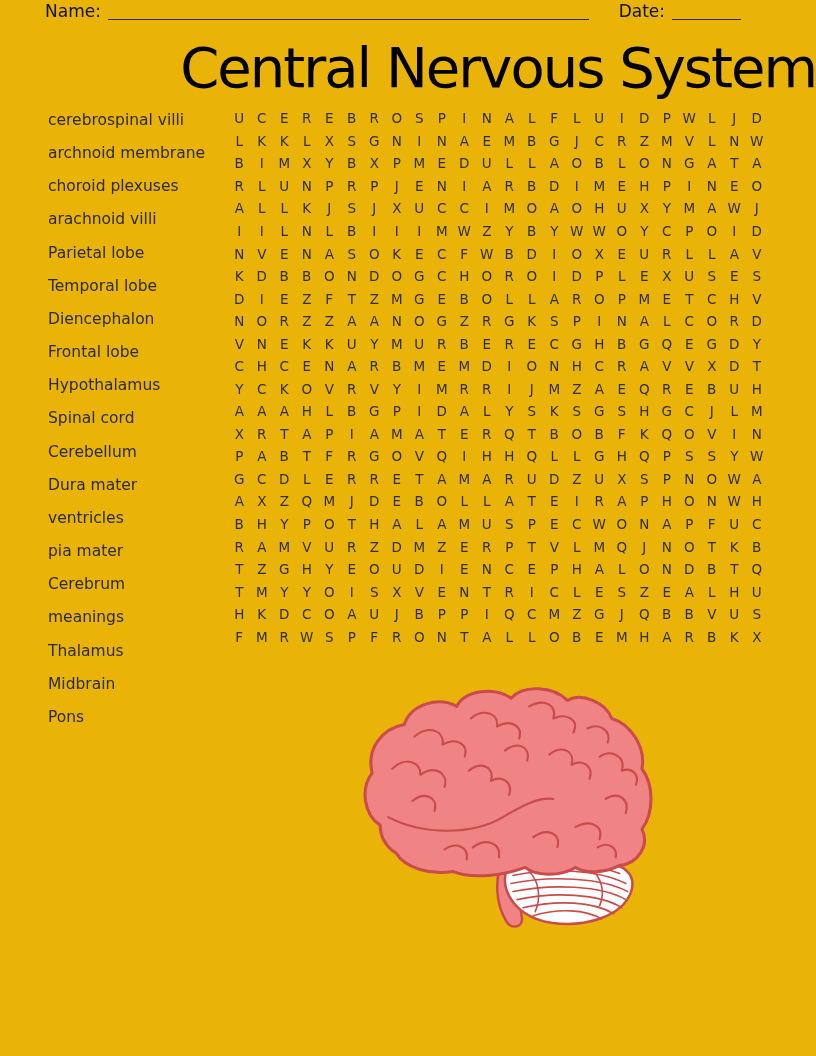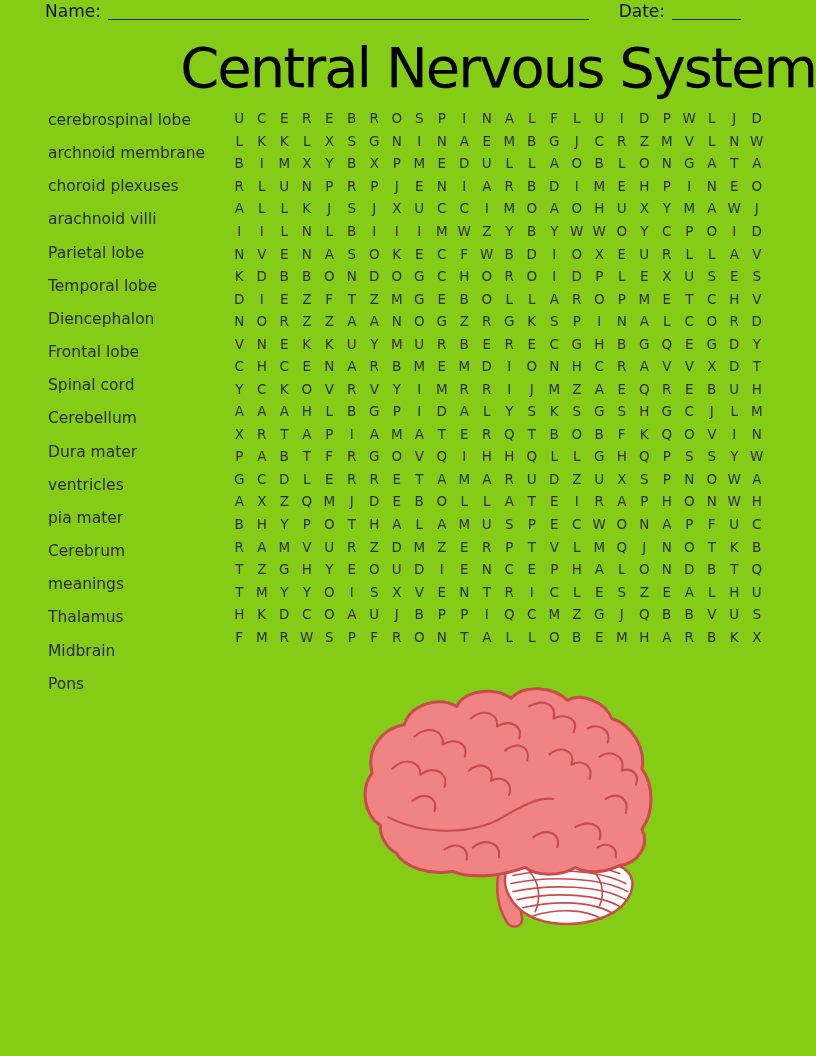--- a/index.html
+++ b/index.html
@@ -1,17 +1,17 @@
 <!DOCTYPE html>
 <html><head>
 <meta charset="utf-8">
 <style>
   html,body{margin:0;padding:0;background:#ffffff;}
   .page{
-    position:relative;width:816px;height:1056px;background:#84cc16;overflow:hidden;
+    position:relative;width:816px;height:1056px;background:#eab308;overflow:hidden;
     font-family:"DejaVu Sans","Liberation Sans",sans-serif;
     --brain-fill:#f08383;--brain-outline:#c94b4b;--cereb-fill:#ffffff;
   }
   
   .hdr{position:absolute;left:45px;right:75px;top:1px;display:flex;align-items:flex-end;
        font-size:17px;color:#111;}
   .hdr .lbl{white-space:nowrap;line-height:20px;}
   .line{border-bottom:1.6px solid #2b2b2b;height:15px;}
   .name-line{flex:1;margin:0 30px 1px 7px;}
   .date-line{width:69px;margin:0 0 1px 7px;}
@@ -42,28 +42,29 @@
   <div class="hdr">
     <span class="lbl">Name:</span>
     <div class="line name-line"></div>
     <span class="lbl">Date:</span>
     <div class="line date-line"></div>
   </div>
 
   <div class="title">Central Nervous System</div>
 
   <div class="word-list">
-      <div class="word">cerebrospinal lobe</div>
+      <div class="word">cerebrospinal villi</div>
       <div class="word">archnoid membrane</div>
       <div class="word">choroid plexuses</div>
       <div class="word">arachnoid villi</div>
       <div class="word">Parietal lobe</div>
       <div class="word">Temporal lobe</div>
       <div class="word">Diencephalon</div>
       <div class="word">Frontal lobe</div>
+      <div class="word">Hypothalamus</div>
       <div class="word">Spinal cord</div>
       <div class="word">Cerebellum</div>
       <div class="word">Dura mater</div>
       <div class="word">ventricles</div>
       <div class="word">pia mater</div>
       <div class="word">Cerebrum</div>
       <div class="word">meanings</div>
       <div class="word">Thalamus</div>
       <div class="word">Midbrain</div>
       <div class="word">Pons</div>

